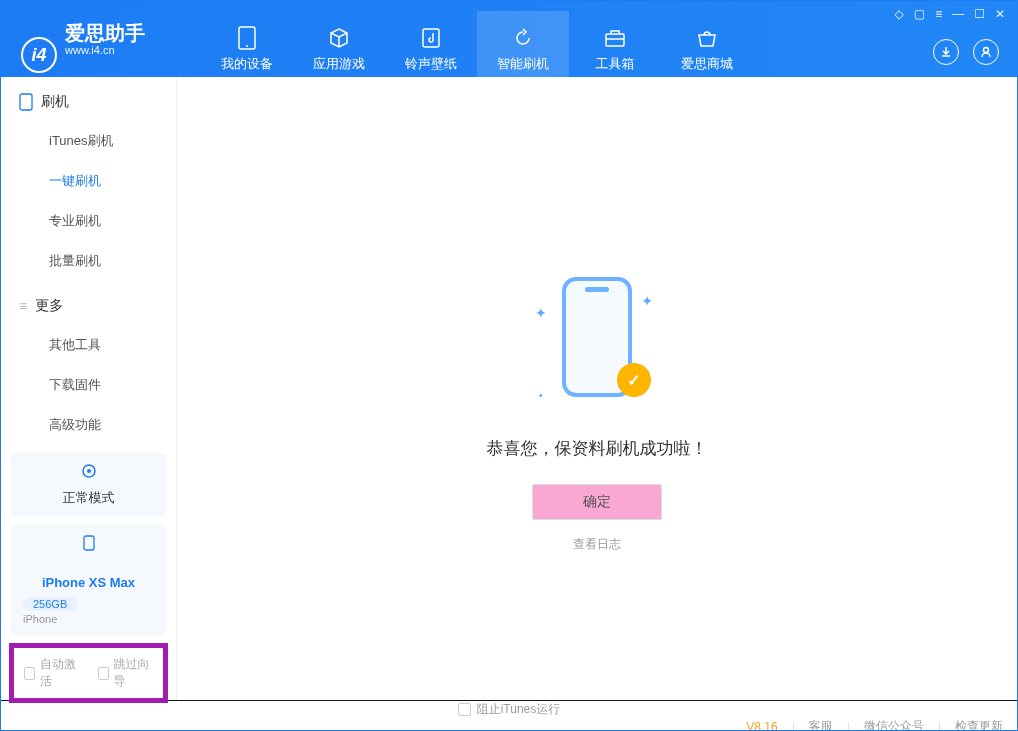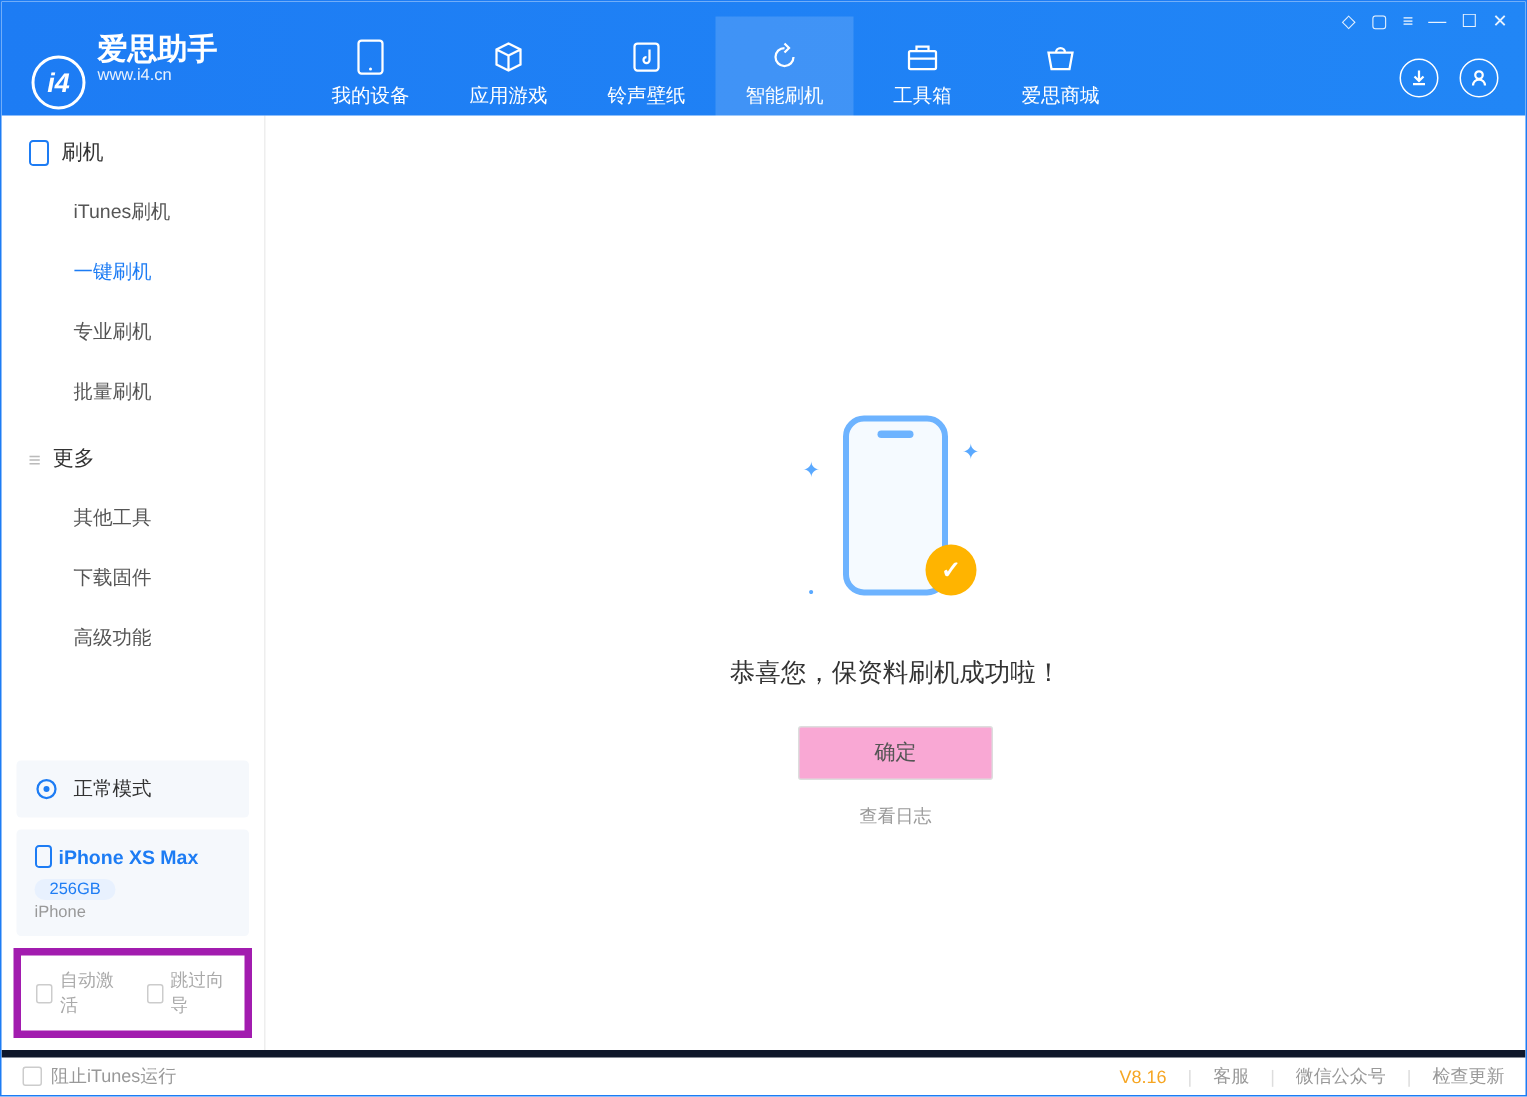--- a/index.html
+++ b/index.html
@@ -18,43 +18,43 @@
 .title-icons span { cursor: pointer; opacity: 0.9; }
 .header-right { position: absolute; right: 18px; bottom: 12px; display: flex; gap: 14px; }
 .circle-icon { width: 26px; height: 26px; border: 1.5px solid #fff; border-radius: 50%; display: flex; align-items: center; justify-content: center; cursor: pointer; }
 
 .body-area { display: flex; height: calc(100% - 76px - 30px); }
 .sidebar { width: 176px; border-right: 1px solid #eee; display: flex; flex-direction: column; }
 .side-section-title { display: flex; align-items: center; gap: 8px; padding: 16px 18px 10px; font-size: 14px; color: #333; }
 .side-item { padding: 11px 18px 11px 48px; font-size: 13px; color: #555; cursor: pointer; }
 .side-item.active { color: #1d7cf4; }
 .device-blocks { margin-top: auto; }
-.mode-block { margin: 8px 10px; background: #f5f8fc; border-radius: 3px; padding: 10px 12px; display: flex; align-items: center; gap: 10px; font-size: 13px; color: #333; }
+.mode-block { margin: 8px 10px; background: #f5f8fc; border-radius: 3px; padding: 10px 12px; display: flex; align-items: center; gap: 10px; font-size: 13px; color: #333; flex-direction: column; }
 .device-block { margin: 0 10px 8px; background: #f5f8fc; border-radius: 3px; padding: 10px 12px; }
-.device-name { font-size: 13px; color: #1d7cf4; font-weight: bold; margin-bottom: 4px; display: flex; align-items: center; gap: 4px; }
+.device-name { font-size: 13px; color: #1d7cf4; font-weight: bold; margin-bottom: 4px; display: flex; align-items: center; gap: 24px; flex-direction: column; }
 .capacity-badge { display: inline-block; background: #e8f1fe; color: #1d7cf4; border-radius: 10px; padding: 1px 10px; font-size: 11px; margin-bottom: 2px; }
 .device-type { font-size: 11px; color: #999; }
 .checkbox-row { margin: 8px; border: 5px solid #a21caf; padding: 8px 10px; display: flex; gap: 18px; font-size: 12px; color: #aaa; }
 .checkbox-item { display: flex; align-items: center; gap: 5px; }
 .chk { width: 13px; height: 13px; border: 1px solid #ccc; border-radius: 2px; }
 
 .main { flex: 1; display: flex; flex-direction: column; align-items: center; padding-top: 200px; }
 .success-illustration { position: relative; width: 120px; height: 140px; margin-bottom: 20px; }
 .phone-shape { width: 70px; height: 120px; border: 4px solid #6db3ff; border-radius: 14px; margin: 0 auto; position: relative; background: #f5faff; }
 .phone-shape::before { content: ""; position: absolute; top: 6px; left: 50%; transform: translateX(-50%); width: 24px; height: 5px; background: #6db3ff; border-radius: 3px; }
 .check-badge { position: absolute; right: 6px; bottom: 20px; width: 34px; height: 34px; background: #ffb400; border-radius: 50%; display: flex; align-items: center; justify-content: center; color: #fff; font-weight: bold; }
 .sparkle { position: absolute; color: #5aa9ff; font-size: 14px; }
 .sparkle.s1 { top: 28px; left: -2px; }
 .sparkle.s2 { top: 16px; right: 4px; }
 .sparkle.s3 { bottom: 16px; left: 2px; font-size: 10px; }
 .success-text { font-size: 17px; color: #333; margin-bottom: 24px; }
 .ok-button { width: 130px; height: 36px; border: 1px solid #ddd; background: #f9a8d4; font-size: 14px; color: #555; cursor: pointer; border-radius: 2px; margin-bottom: 16px; }
 .log-link { font-size: 12px; color: #999; cursor: pointer; }
 
-.footer { height: 30px; border-top: 5px solid #0f172a; display: flex; align-items: center; padding: 0 14px; font-size: 12px; color: #999; }
+.footer { height: 30px; border-top: 1px solid #0f172a; display: flex; align-items: center; padding: 0 14px; font-size: 12px; color: #999; flex-direction: column; }
 .footer-left { display: flex; align-items: center; gap: 6px; }
 .footer-right { margin-left: auto; display: flex; align-items: center; gap: 14px; }
 .footer-divider { color: #ddd; }
 </style>
 </head>
 <body>
 
 <div class="header">
   <div class="logo-area">
     <div class="logo-icon">i4</div>

